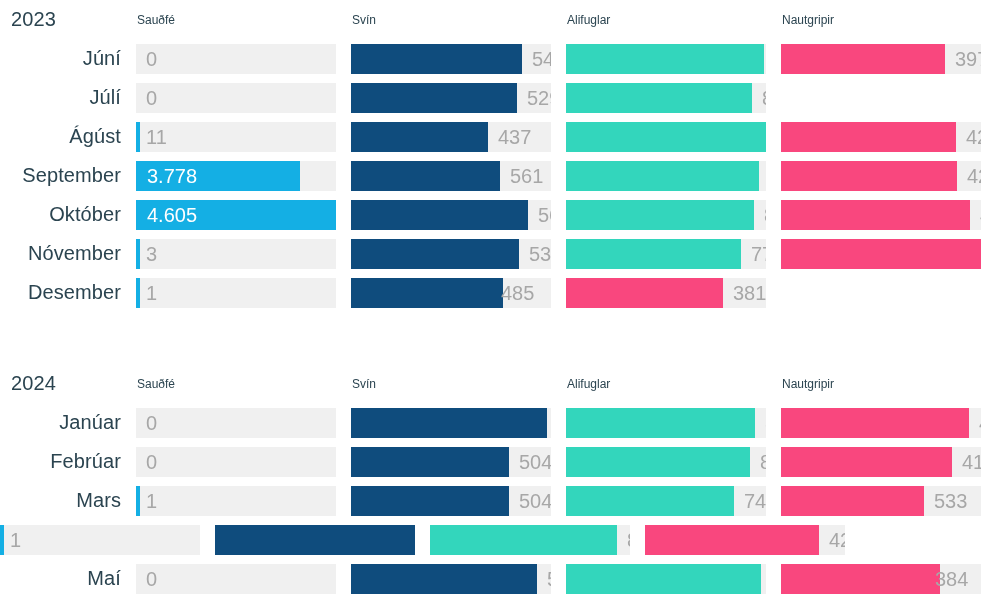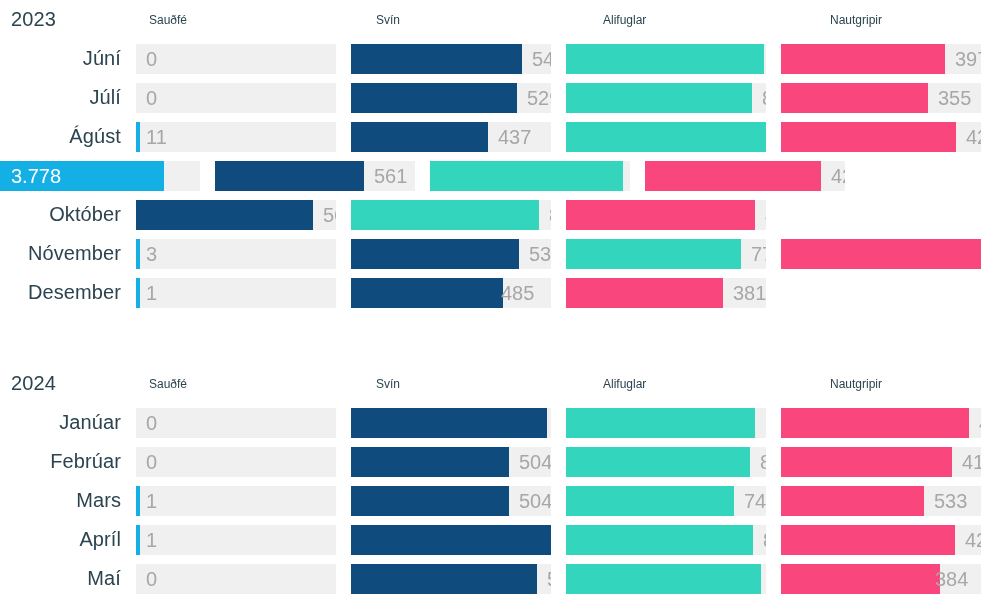--- a/index.html
+++ b/index.html
@@ -20,21 +20,21 @@
 
   .table-block { width: 1000px; }
   .table-block.second { margin-top: 52px; }
 
   .grid-row {
     display: flex;
     align-items: stretch;
     width: 1000px;
     height: 39px;
   }
-  .grid-row.header-row { height: 39px; gap: 12px; }
+  .grid-row.header-row { height: 39px; }
 
   
   .col-label {
     width: 136px;
     flex: 0 0 136px;
     display: flex;
     align-items: center;
     justify-content: flex-end;
     padding-right: 15px;
     color: #2b4450;
@@ -141,26 +141,20 @@
             <div class="bar" style="width: 166px; background: rgb(15, 76, 125);"></div>
             <div class="val" style="left: 176px;">529</div>
           </div>
         </div>
         <div class="col-data">
           <div class="cell">
             <div class="bar" style="width: 186px; background: rgb(51, 214, 188);"></div>
             <div class="val" style="left: 196px;">820</div>
           </div>
         </div>
-        <div class="col-data">
-          <div class="cell">
-            <div class="bar" style="width: 147px; background: rgb(249, 71, 126);"></div>
-            <div class="val" style="left: 157px;">355</div>
-          </div>
-        </div>
       </div>
       <div class="grid-row">
         <div class="col-label">Ágúst</div>
         <div class="col-data">
           <div class="cell">
             <div class="bar" style="width: 4px; background: rgb(20, 175, 228);"></div>
             <div class="val">11</div>
           </div>
         </div>
         <div class="col-data">
@@ -175,20 +169,21 @@
           </div>
         </div>
         <div class="col-data">
           <div class="cell">
             <div class="bar" style="width: 175px; background: rgb(249, 71, 126);"></div>
             <div class="val" style="left: 185px;">423</div>
           </div>
         </div>
       </div>
       <div class="grid-row">
+        <div class="col-label">September</div>
         <div class="col-data">
           <div class="cell">
             <div class="bar" style="width: 164px; background: rgb(20, 175, 228);"></div>
             <div class="val on-bar">3.778</div>
           </div>
         </div>
         <div class="col-data">
           <div class="cell">
             <div class="bar" style="width: 149px; background: rgb(15, 76, 125);"></div>
             <div class="val" style="left: 159px;">561</div>
@@ -201,20 +196,26 @@
         </div>
         <div class="col-data">
           <div class="cell">
             <div class="bar" style="width: 176px; background: rgb(249, 71, 126);"></div>
             <div class="val" style="left: 186px;">425</div>
           </div>
         </div>
       </div>
       <div class="grid-row">
         <div class="col-label">Október</div>
+        <div class="col-data">
+          <div class="cell">
+            <div class="bar" style="width: 200px; background: rgb(20, 175, 228);"></div>
+            <div class="val on-bar">4.605</div>
+          </div>
+        </div>
         <div class="col-data">
           <div class="cell">
             <div class="bar" style="width: 177px; background: rgb(15, 76, 125);"></div>
             <div class="val" style="left: 187px;">565</div>
           </div>
         </div>
         <div class="col-data">
           <div class="cell">
             <div class="bar" style="width: 188px; background: rgb(51, 214, 188);"></div>
             <div class="val" style="left: 198px;">832</div>
@@ -355,21 +356,20 @@
           </div>
         </div>
         <div class="col-data">
           <div class="cell">
             <div class="bar" style="width: 143px; background: rgb(249, 71, 126);"></div>
             <div class="val" style="left: 153px;">533</div>
           </div>
         </div>
       </div>
       <div class="grid-row">
-        <div class="col-label">Apríl</div>
         <div class="col-data">
           <div class="cell">
             <div class="bar" style="width: 4px; background: rgb(20, 175, 228);"></div>
             <div class="val">1</div>
           </div>
         </div>
         <div class="col-data">
           <div class="cell">
             <div class="bar" style="width: 200px; background: rgb(15, 76, 125);"></div>
           </div>

